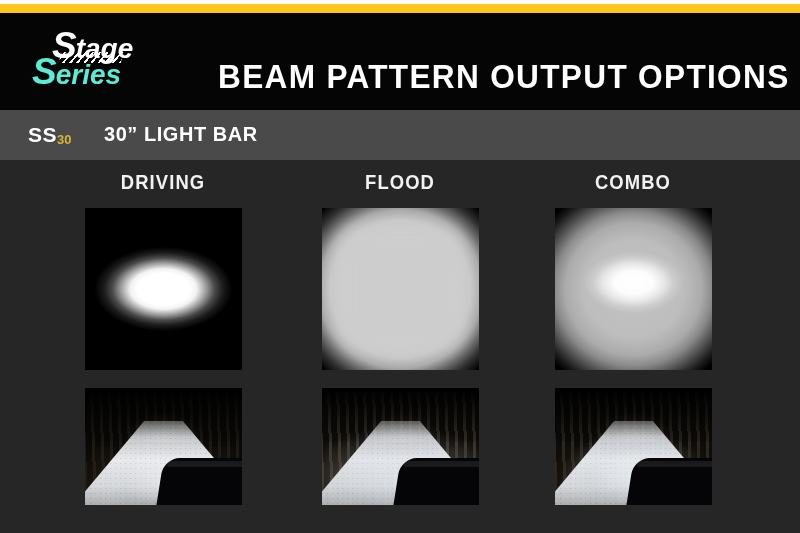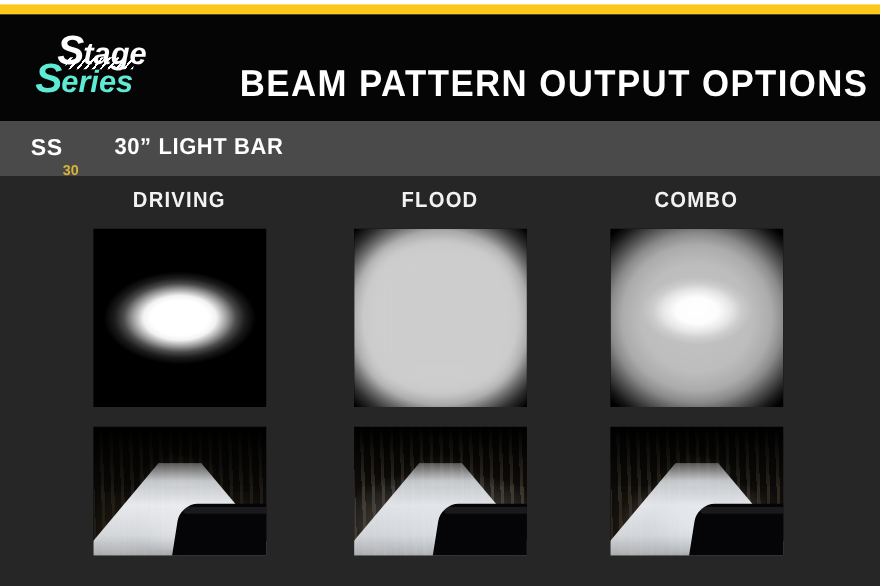--- a/index.html
+++ b/index.html
@@ -127,21 +127,21 @@
     letter-spacing: 0.5px;
     line-height: 1;
     color: #ffffff;
   }
   .sub-badge .ss-num {
     color: #d9b43a;
     font-size: 13px;
     letter-spacing: 0px;
     vertical-align: baseline;
     position: relative;
-    top: 18px;
+    top: 2px;
   }
   .sub-label {
     position: absolute;
     left: 104px;
     top: 13px;
     white-space: nowrap;
     color: #ffffff;
     font-family: "Liberation Sans", sans-serif;
     font-weight: bold;
     font-size: 21px;

